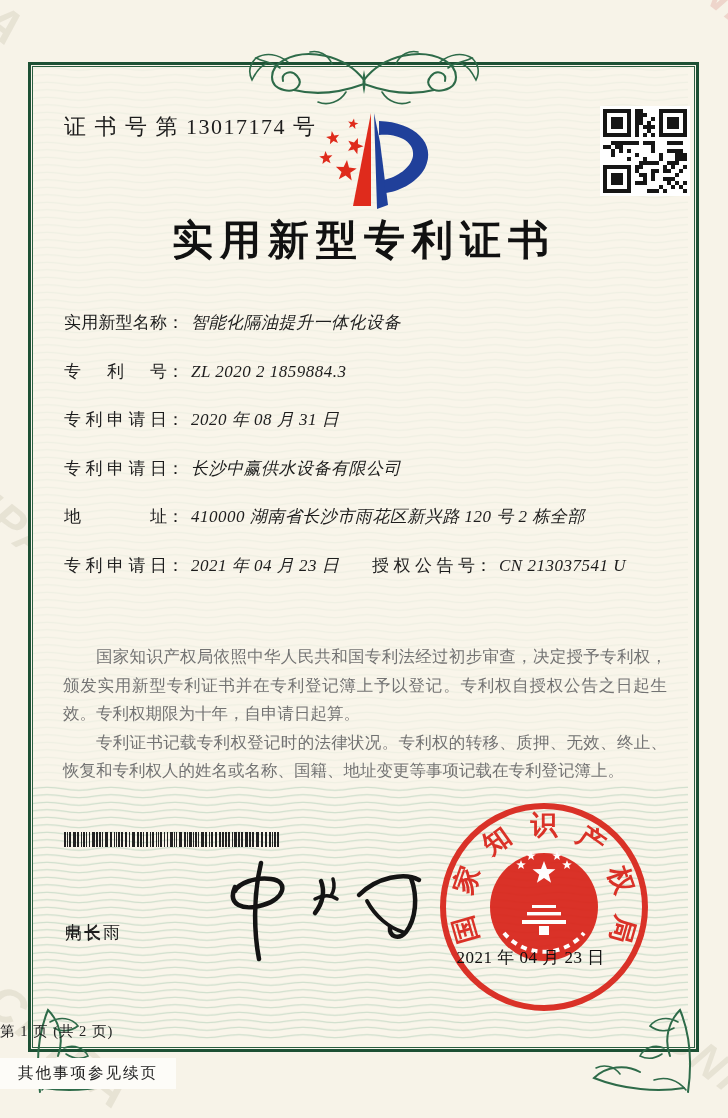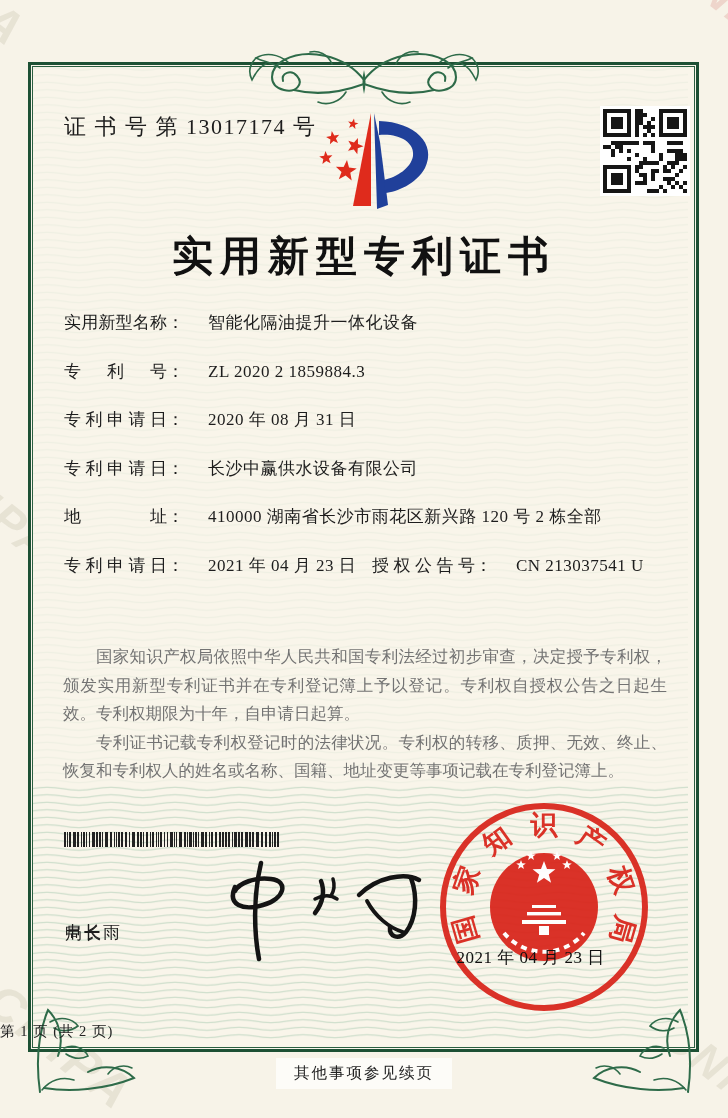--- a/index.html
+++ b/index.html
@@ -28,53 +28,53 @@
   .waves{ position:absolute; left:0; top:0; }
   svg{ display:block; }
   .ornament{ position:absolute; }
   
   .cert-no{
     position:absolute; left:64px; top:112px; font-size:22px; letter-spacing:1.5px;
   }
   .logo{ position:absolute; left:289px; top:108px; }
   .qr{ position:absolute; left:600px; top:106px; background:#fff; padding:3px; }
   .title{
-    position:absolute; left:0; right:0; top:213px; margin:16px; text-align:center;
+    position:absolute; left:0; right:0; top:213px; margin:0; text-align:center;
     font-size:41px; font-weight:700; letter-spacing:7px; color:#111;font-family:Liberation Serif, serif;
   }
   
   .fields{ position:absolute; left:64px; top:311px; width:606px; font-size:17px; }
   .row{ height:22px; margin-bottom:26.5px; white-space:nowrap; }
   .lbl{
     display:inline-block; width:103px; text-align:justify; text-align-last:justify;
     vertical-align:bottom;
   }
   .colon{ display:inline-block; }
-  .val{ margin-left:24px; letter-spacing:0.5px; }
+  .val{ margin-left:7px; letter-spacing:0.5px;font-style:italic; }
   .grant-row{ position:relative; }
   .grant-no{ position:absolute; left:308px; top:0; white-space:nowrap; }
   
   .body-text{
     position:absolute; left:63px; top:643px; width:604px;
     font-size:16.5px; line-height:1.73; color:#737373; text-align:justify;
   }
   .body-text p{ margin:0; text-indent:2em; }
   
   .barcode{ position:absolute; left:64px; top:832px; }
   .sig-title{ position:absolute; left:65px; top:922px; font:500 17px "Liberation Sans",sans-serif; letter-spacing:2px; }
   .sig-name { position:absolute; left:65px; top:921px; font:500 17px "Liberation Sans",sans-serif; letter-spacing:2px; }
   .signature{ position:absolute; left:183px; top:853px; }
   .seal{ position:absolute; left:436px; top:799px; }
   .seal-date{
     position:absolute; left:423px; top:946px; width:215px; text-align:center;
     font-size:17px; color:#101010; letter-spacing:0.5px; z-index:3;
   }
   
   .page-info{ position:absolute; left:0; right:0; top:1022px; text-align:left; font-size:14.5px; color:#222; letter-spacing:1px;}
-  .next-note{ position:absolute; left:0; right:0; top:1058px; text-align:center; }
+  .next-note{ position:absolute; left:0; right:0; top:1058px; text-align:left; }
   .next-note span{
     display:inline-block; background:#fdfcf8; padding:5px 18px; font-size:15.5px; letter-spacing:2px; color:#222;
   }
 </style>
 </head>
 <body>
 
 <div class="page">
 
   <div class="wm" style="left:-128px; top:-42px; font-size:48px;">CNIPA</div>

